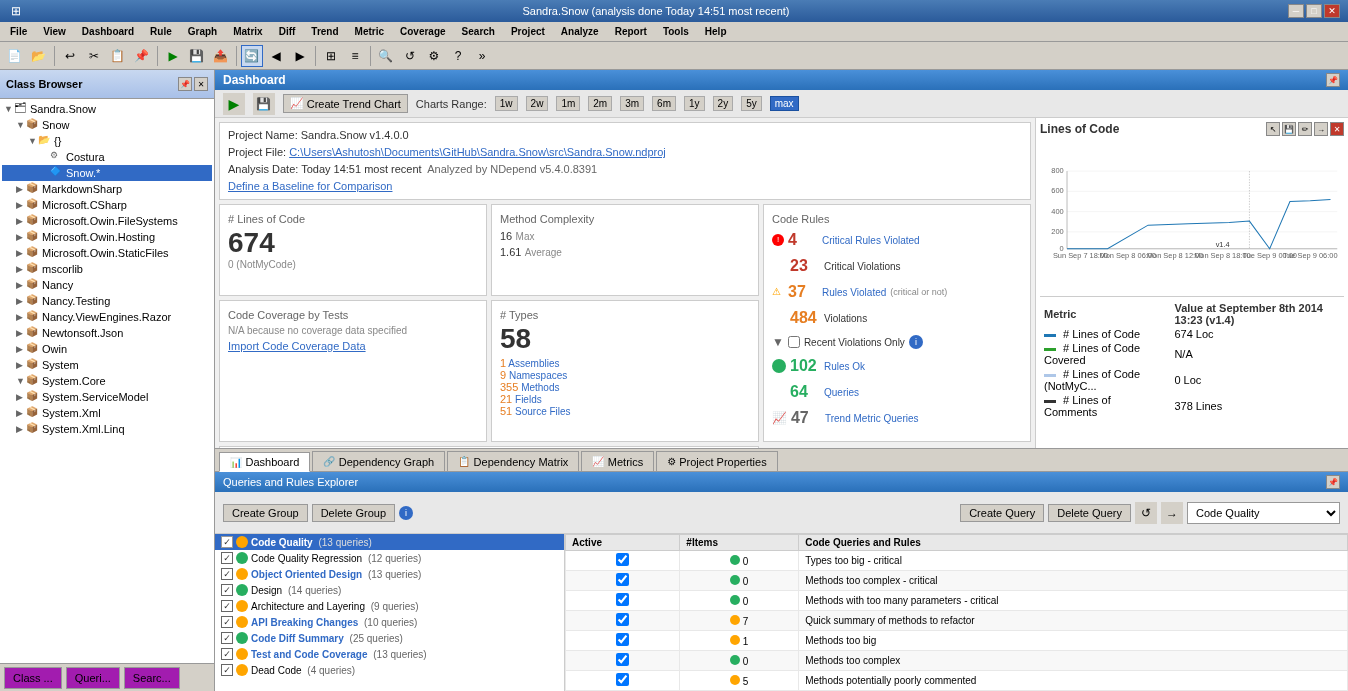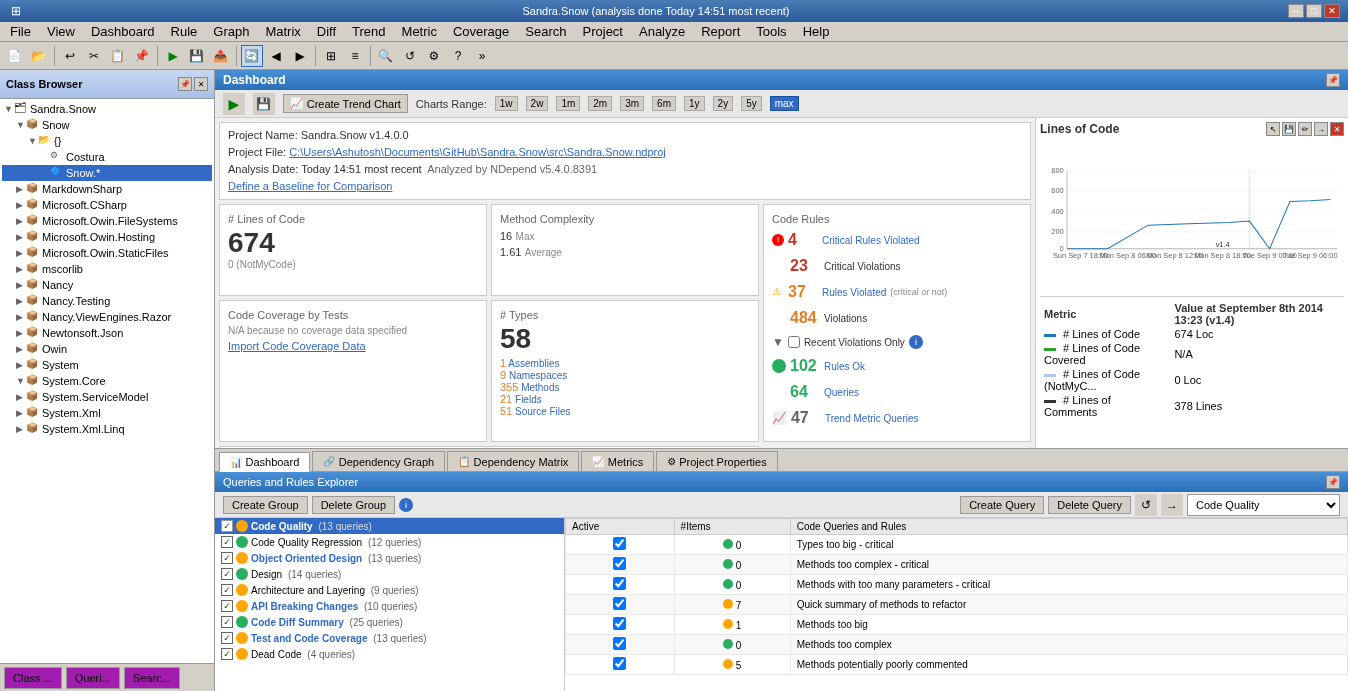--- a/index.html
+++ b/index.html
@@ -8,21 +8,21 @@
     
     .title-bar { background: linear-gradient(to bottom, #4a7cb5, #2a5a9a); color: white; height: 22px; display: flex; align-items: center; justify-content: space-between; padding: 0 8px; }
     .title-bar-title { flex: 1; text-align: center; font-size: 11px; }
     .title-bar-controls { display: flex; gap: 2px; }
     .title-bar-btn { width: 16px; height: 14px; background: #d4d0c8; border: 1px solid #888; font-size: 9px; display: flex; align-items: center; justify-content: center; cursor: pointer; }
     .title-bar-btn.close { background: #c0392b; color: white; }
     .win-icon { width: 16px; height: 16px; display: flex; align-items: center; justify-content: center; color: white; font-size: 12px; }
     
     
     .menu-bar { background: #d4d0c8; border-bottom: 1px solid #999; height: 20px; display: flex; align-items: center; padding: 0 2px; }
-    .menu-item { padding: 2px 8px; cursor: pointer; font-size: 13px; }
+    .menu-item { padding: 2px 8px; cursor: pointer; font-size: 10px; font-weight: bold; }
     
     
     .toolbar { background: #d4d0c8; border-bottom: 1px solid #999; height: 28px; display: flex; align-items: center; padding: 2px 4px; gap: 2px; }
     .tb-btn { width: 22px; height: 22px; background: #d4d0c8; border: 1px solid transparent; display: flex; align-items: center; justify-content: center; cursor: pointer; font-size: 12px; }
     .tb-separator { width: 1px; height: 20px; background: #999; margin: 0 2px; }
     
     
     .main-layout { display: flex; height: calc(691px - 22px - 20px - 28px); }
     
     
@@ -94,41 +94,41 @@
     
     
     .tabs-bar { display: flex; background: #d4d0c8; border-top: 1px solid #999; padding: 2px 4px 0; }
     .tab { display: flex; align-items: center; gap: 3px; padding: 3px 10px; background: #d4d0c8; border: 1px solid #999; border-bottom: none; cursor: pointer; font-size: 11px; margin-right: 2px; }
     .tab.active { background: white; border-bottom: 1px solid white; position: relative; top: 1px; }
     .tab-icon { font-size: 10px; }
     
     
     .query-panel { height: 220px; background: white; border-top: 1px solid #999; display: flex; flex-direction: column; }
     .query-header { background: linear-gradient(to bottom, #4a90d9, #2a70b9); color: white; padding: 2px 8px; display: flex; align-items: center; justify-content: space-between; height: 20px; }
-    .query-toolbar { background: #e8e8e8; border-bottom: 1px solid #ccc; padding: 2px 8px; display: flex; align-items: center; gap: 4px; height: 26px; }
+    .query-toolbar { background: #e8e8e8; border-bottom: 1px solid #ccc; padding: 2px 8px; display: flex; align-items: center; gap: 4px; height: 42px; }
     .query-btn { padding: 2px 8px; background: #d4d0c8; border: 1px solid #999; cursor: pointer; font-size: 11px; }
     .info-btn { width: 14px; height: 14px; border-radius: 50%; background: #316ac5; color: white; font-size: 9px; display: flex; align-items: center; justify-content: center; cursor: pointer; }
     
     .query-content { flex: 1; display: flex; overflow: hidden; }
     
     
     .queries-list { width: 350px; border-right: 1px solid #ccc; overflow-y: auto; }
     .query-list-item { display: flex; align-items: center; gap: 3px; padding: 2px 6px; cursor: pointer; }
     .q-checkbox { width: 12px; height: 12px; border: 1px solid #666; background: white; display: flex; align-items: center; justify-content: center; }
     .q-checked::after { content: '✓'; font-size: 9px; color: #333; }
     .q-icon { width: 12px; height: 12px; border-radius: 50%; }
     .q-icon.green { background: #27ae60; }
     .q-icon.orange-warn { background: orange; }
     .q-label { font-size: 10px; }
     .q-count { font-size: 10px; color: #666; }
     
     
     .queries-detail { flex: 1; overflow-y: auto; }
     .detail-table { width: 100%; border-collapse: collapse; }
-    .detail-table th { background: #e8e8e8; border: 1px solid #ccc; padding: 2px 6px; text-align: left; font-size: 10px; font-weight: normal; }
+    .detail-table th { background: #e8e8e8; border: 1px solid #ccc; padding: 2px 6px; text-align: left; font-size: 10px; font-weight: bold; }
     .detail-table td { border: 1px solid #e8e8e8; padding: 2px 6px; font-size: 10px; }
     .detail-table tr:nth-child(even) { background: #f8f8f8; }
     
     
     .bottom-nav { background: #d4d0c8; border-top: 1px solid #999; height: 28px; display: flex; align-items: center; padding: 0 4px; gap: 4px; }
     .bottom-nav-btn { display: flex; align-items: center; gap: 3px; padding: 2px 8px; background: #a21caf; border: 1px solid #999; cursor: pointer; font-size: 11px; height: 22px; }
     
     
     .chart-svg { width: 100%; height: 140px; }
     

